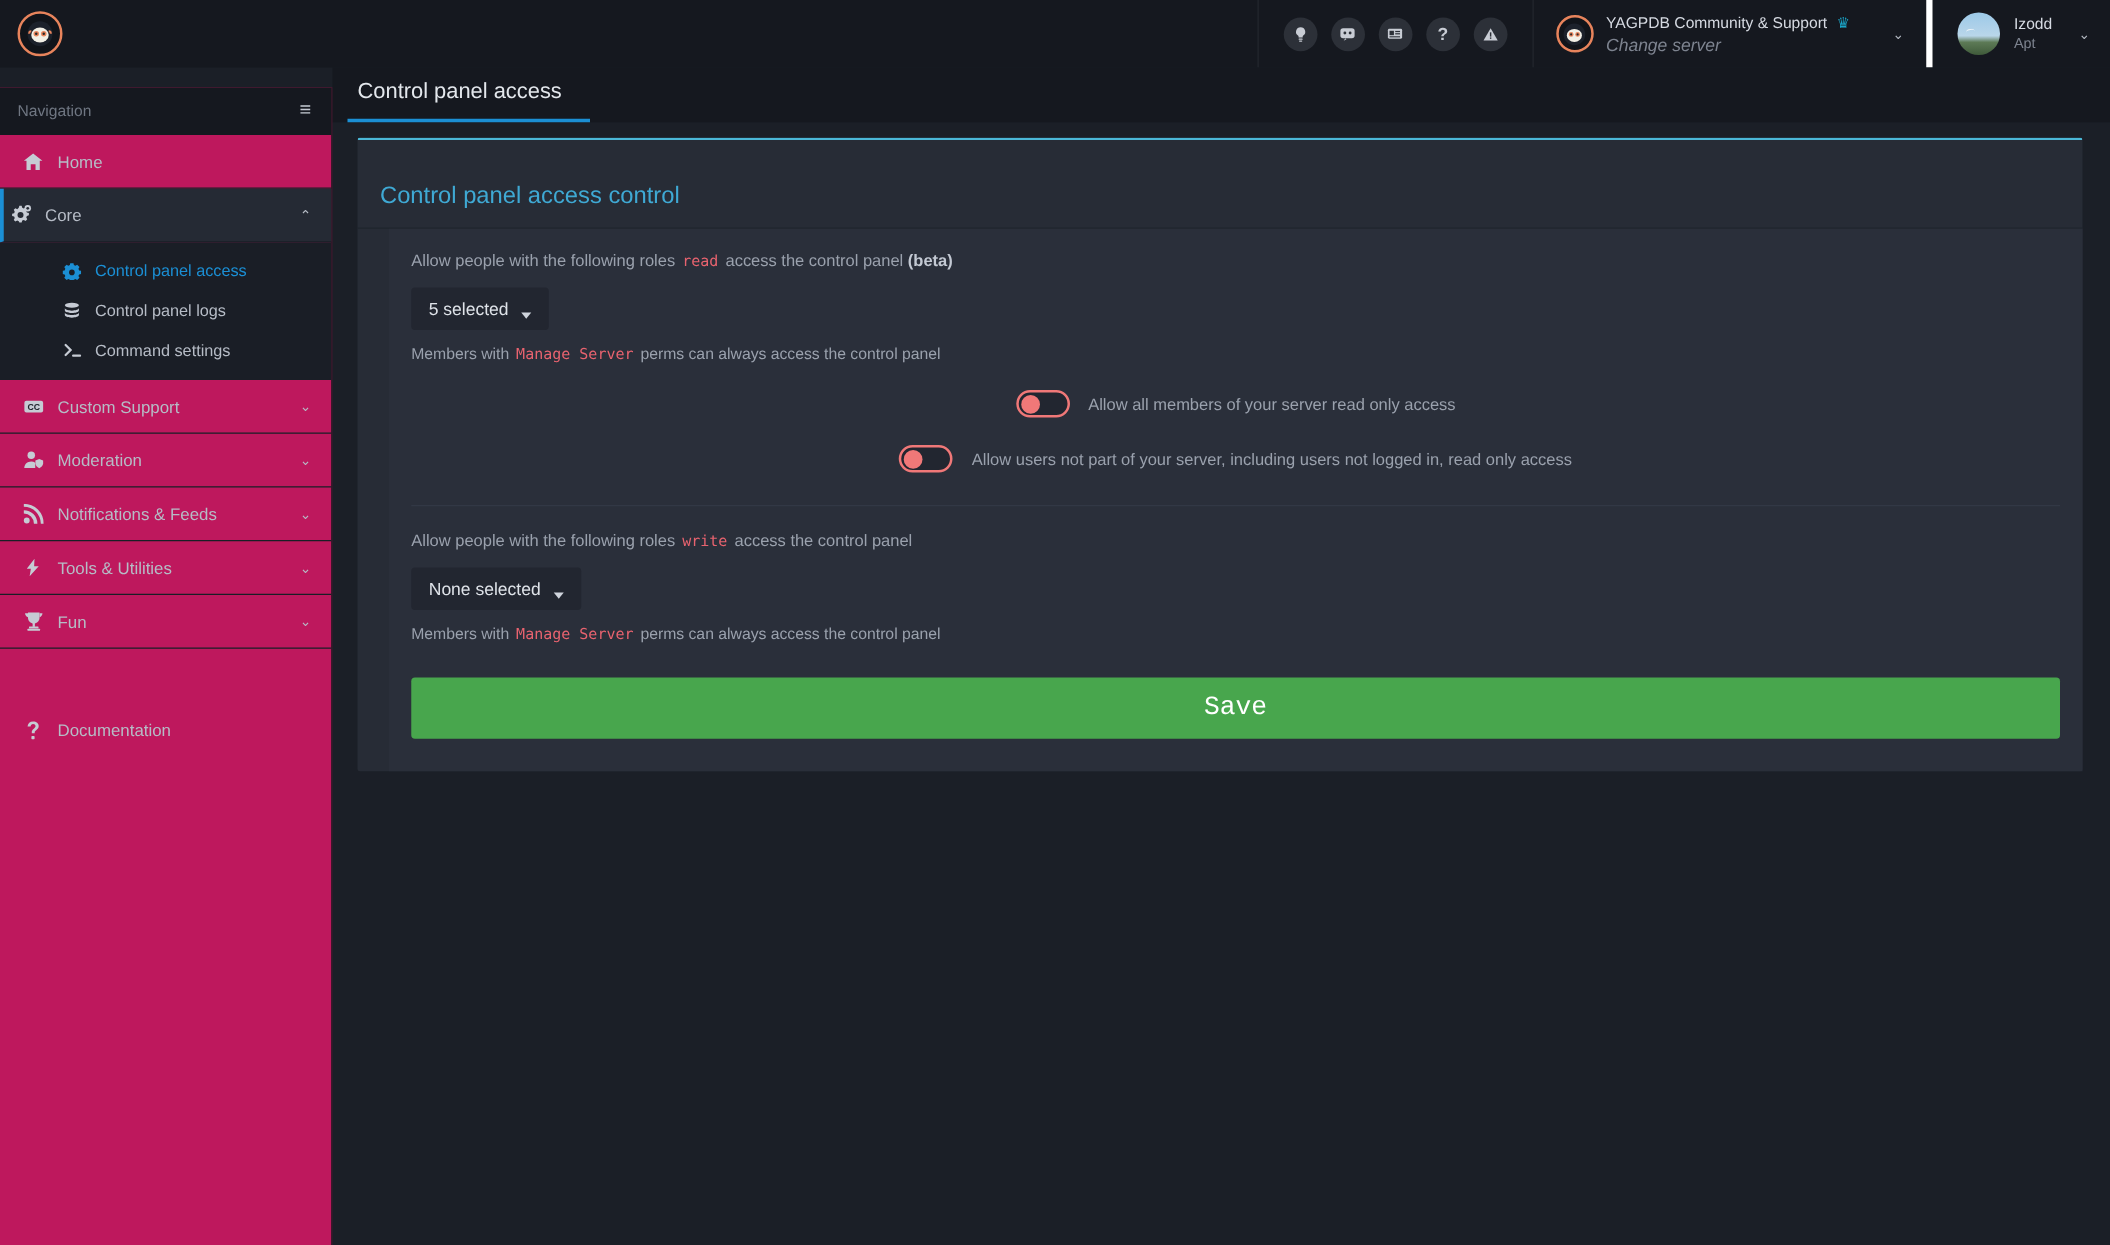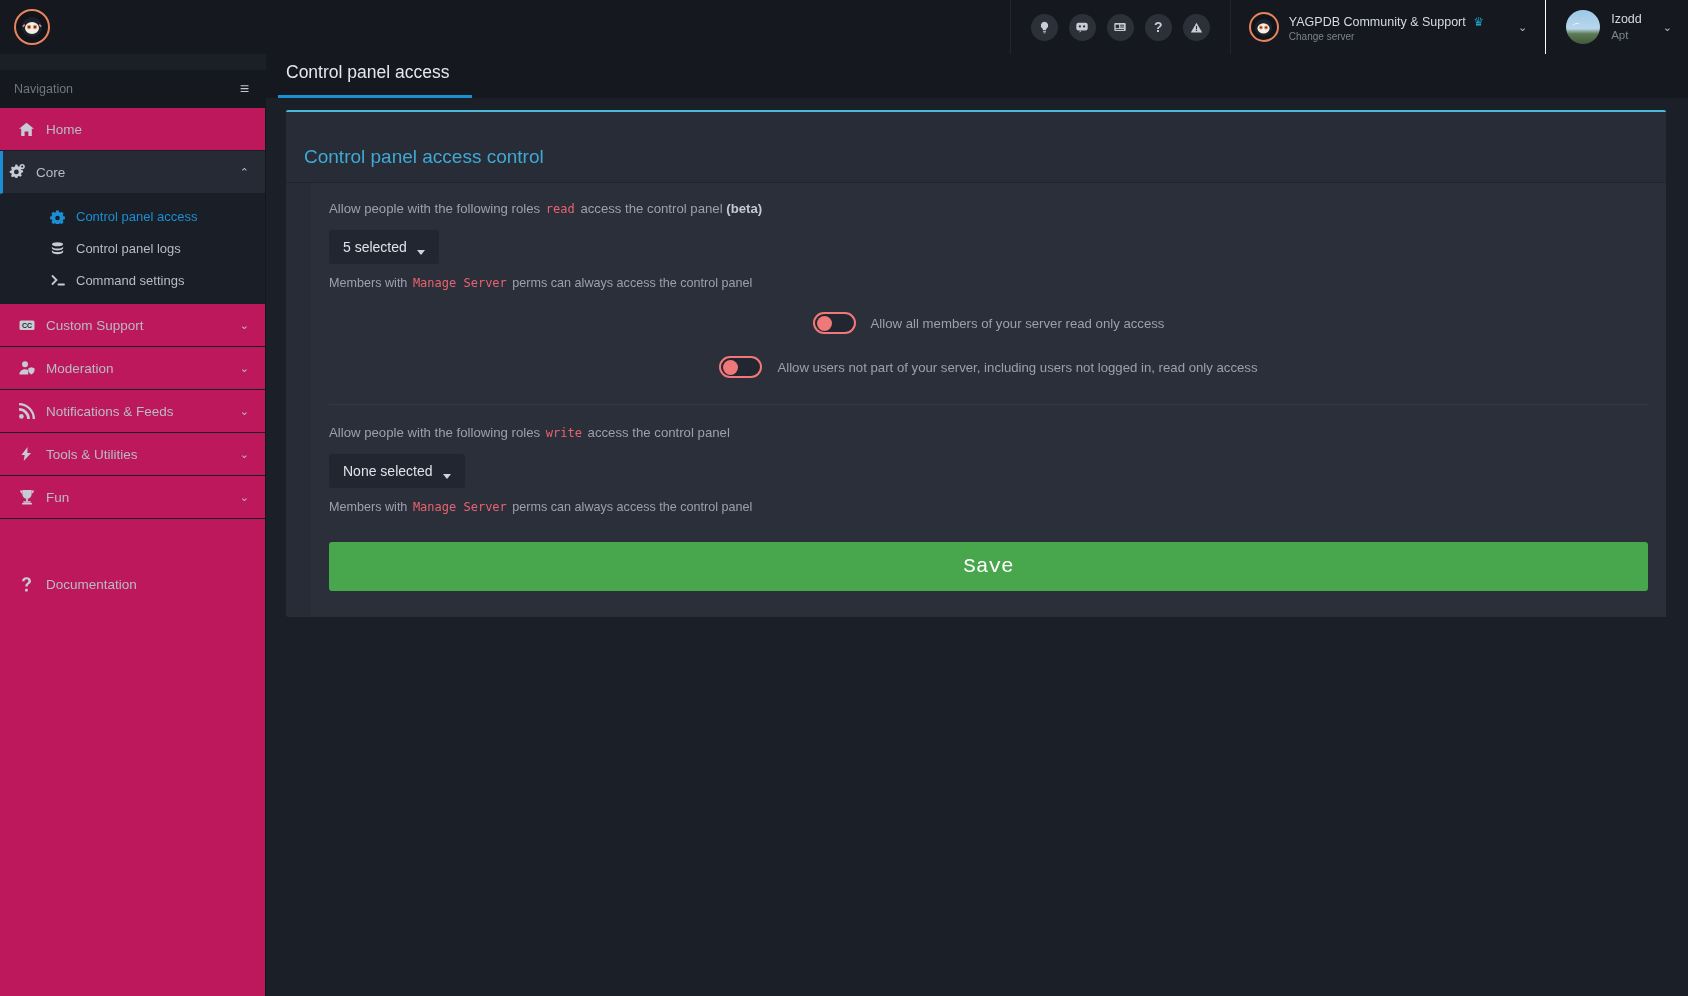--- a/index.html
+++ b/index.html
@@ -32,33 +32,33 @@
   .circle-btn {
     width: 27px; height: 27px; border-radius: 50%;
     background: #2c3038; color: #c8ccd4;
     display: flex; align-items: center; justify-content: center;
     font-size: 13px; cursor: pointer;
   }
   .circle-btn svg { display:block; }
   .server-box {
     display: flex; align-items: center; gap: 10px;
     height: 54px; padding: 0 18px;
-    border-left: 1px solid #23262e; border-right: 1px solid #ffffff;
+    border-left: 1px solid #23262e; border-right: 5px solid #ffffff;
     cursor: pointer;
   }
   .server-avatar {
     width: 30px; height: 30px; border-radius: 50%;
     border: 2px solid #e8845c; background: #11141a;
     display: flex; align-items: center; justify-content: center;
     flex: 0 0 auto;
   }
   .server-text { line-height: 1.25; }
   .server-name { font-size: 12.5px; color: #d6dae2; white-space: nowrap; }
   .crown { color: #1aa5c8; font-size: 12px; margin-left: 3px; }
-  .server-sub { font-size: 10px; color: #7d838f; }
+  .server-sub { font-size: 14px; color: #7d838f; font-style: italic; }
   .chev-down { color: #b9bec7; font-size: 11px; margin-left: 24px; }
   .user-box {
     display: flex; align-items: center; gap: 11px;
     height: 54px; padding: 0 16px 0 20px; cursor: pointer;
   }
   .user-avatar {
     width: 34px; height: 34px; border-radius: 50%;
     background: linear-gradient(#9cc9e8 0%, #b9d6ea 55%, #5d7a56 70%, #3f5a3a 100%);
     flex: 0 0 auto; position: relative; overflow: hidden;
   }

